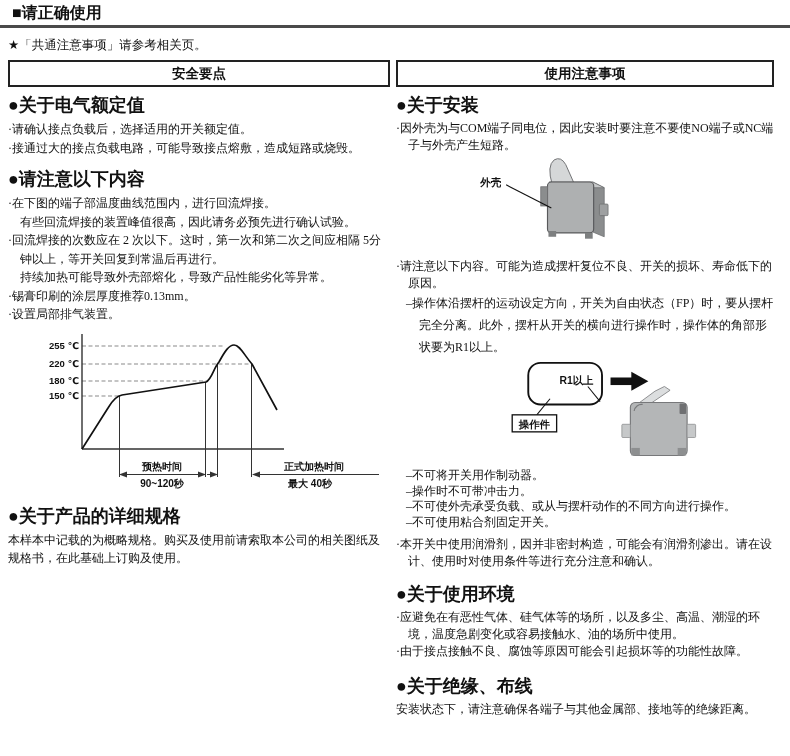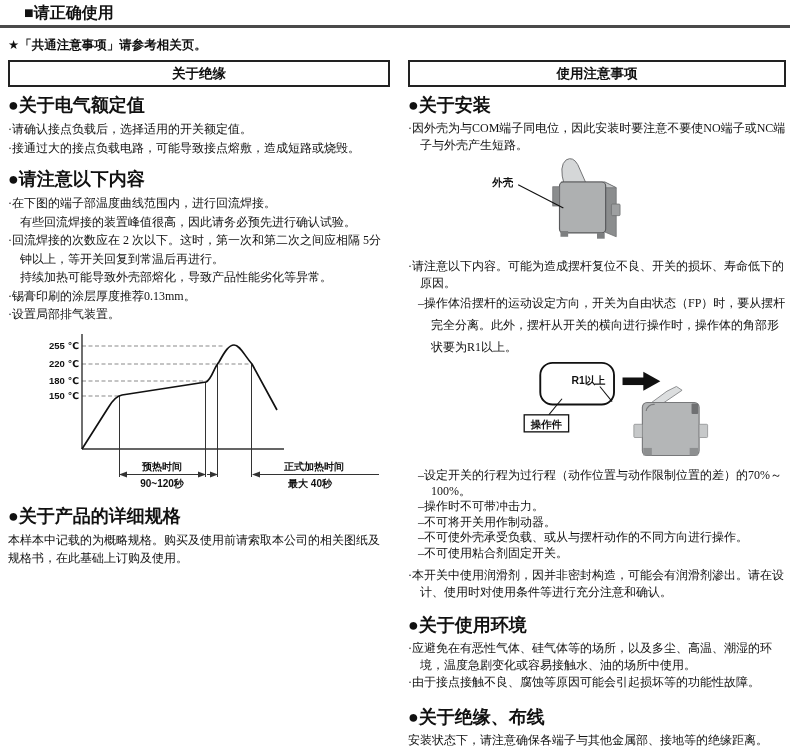--- a/index.html
+++ b/index.html
@@ -1,28 +1,28 @@
 <!DOCTYPE html>
 <html><head>
 <meta charset="utf-8">
 <style>
   html,body{margin:0;padding:0;}
   body{
     width:790px;height:756px;position:relative;background:#ffffff;
     color:#111;font-family:"Liberation Serif","DejaVu Serif",serif;
     overflow:hidden;
   }
-  .doc-title{position:absolute;left:24px;top:3px;font-size:16px;font-weight:bold;
+  .doc-title{position:absolute;left:12px;top:3px;font-size:16px;font-weight:bold;
     font-family:"Liberation Sans","DejaVu Sans",sans-serif;}
   .title-rule{position:absolute;left:0;top:25px;width:790px;height:3px;background:#4a4a4a;}
-  .doc-note{position:absolute;left:8px;top:37px;font-size:12.5px;font-weight:bold;
+  .doc-note{position:absolute;left:8px;top:37px;font-size:12.5px;font-weight:normal;
     font-family:"Liberation Sans","DejaVu Sans",sans-serif;}
   .col{position:absolute;top:60px;}
   .col-left{left:8px;width:382px;}
-  .col-right{left:408px;width:378px;}
+  .col-right{left:396px;width:378px;}
   .section-box{border:2px solid #222;height:23px;line-height:23px;text-align:center;
     font-weight:bold;font-size:13.5px;font-family:"Liberation Sans","DejaVu Sans",sans-serif;}
   .h{font-weight:bold;font-size:18px;margin:10px 0 3px 0;
     font-family:"Liberation Sans","DejaVu Sans",sans-serif;}
   .h.first{margin-top:6px;}
   .li{font-size:12px;line-height:18.5px;padding-left:12px;text-indent:-12px;}
   .cont{font-size:12px;line-height:18.5px;padding-left:12px;}
   .p{font-size:12px;line-height:18.5px;}
   .col-right .li,.col-right .p{line-height:17px;}
   .dash{margin-left:10px;font-size:12px;line-height:15.5px;padding-left:13px;text-indent:-13px;}
@@ -36,21 +36,21 @@
   .ann{font-family:"Liberation Sans","DejaVu Sans",sans-serif;font-weight:bold;font-size:10px;fill:#111;}
 </style>
 </head>
 <body>
 
 <div class="doc-title">■请正确使用</div>
 <div class="title-rule"></div>
 <div class="doc-note">★「共通注意事项」请参考相关页。</div>
 
 <div class="col col-left">
-  <div class="section-box">关于绝缘</div>
+  <div class="section-box">安全要点</div>
 
   <div class="h first">●关于电气额定值</div>
   <div class="li">·请确认接点负载后，选择适用的开关额定值。</div>
   <div class="li">·接通过大的接点负载电路，可能导致接点熔敷，造成短路或烧毁。</div>
 
   <div class="h">●请注意以下内容</div>
   <div class="li">·在下图的端子部温度曲线范围内，进行回流焊接。</div>
   <div class="cont">有些回流焊接的装置峰值很高，因此请务必预先进行确认试验。</div>
   <div class="li">·回流焊接的次数应在 2 次以下。这时，第一次和第二次之间应相隔 5分钟以上，等开关回复到常温后再进行。</div>
   <div class="cont">持续加热可能导致外壳部熔化，导致产品性能劣化等异常。</div>
@@ -144,23 +144,22 @@
       <path d="M241,54 a8,8 0 0 1 9,-7" fill="none" stroke="#77787a" stroke-width="1.2"></path>
       <rect x="289" y="46" width="7" height="11" rx="1" fill="#6f7072"></rect>
       <rect x="228" y="68" width="9" height="14" rx="1" fill="#c6c8c9" stroke="#8a8b8d" stroke-width="0.8"></rect>
       <rect x="297" y="68" width="9" height="14" rx="1" fill="#c6c8c9" stroke="#8a8b8d" stroke-width="0.8"></rect>
       <rect x="238" y="93" width="9" height="8" fill="#8d8f90"></rect>
       <rect x="287" y="93" width="9" height="8" fill="#8d8f90"></rect>
     </g>
   </svg>
 
   <div class="dash-block">
-    <div class="dash">–设定开关的行程为过行程（动作位置与动作限制位置的差）的70%～100%。</div>
+    <div class="dash">–不可将开关用作制动器。</div>
     <div class="dash">–操作时不可带冲击力。</div>
-    <div class="dash">–不可将开关用作制动器。</div>
     <div class="dash">–不可使外壳承受负载、或从与摆杆动作的不同方向进行操作。</div>
     <div class="dash">–不可使用粘合剂固定开关。</div>
   </div>
   <div class="li mt6">·本开关中使用润滑剂，因并非密封构造，可能会有润滑剂渗出。请在设计、使用时对使用条件等进行充分注意和确认。</div>
 
   <div class="h" style="margin-top:12px;">●关于使用环境</div>
   <div class="li">·应避免在有恶性气体、硅气体等的场所，以及多尘、高温、潮湿的环境，温度急剧变化或容易接触水、油的场所中使用。</div>
   <div class="li">·由于接点接触不良、腐蚀等原因可能会引起损坏等的功能性故障。</div>
 
   <div class="h" style="margin-top:14px;">●关于绝缘、布线</div>

